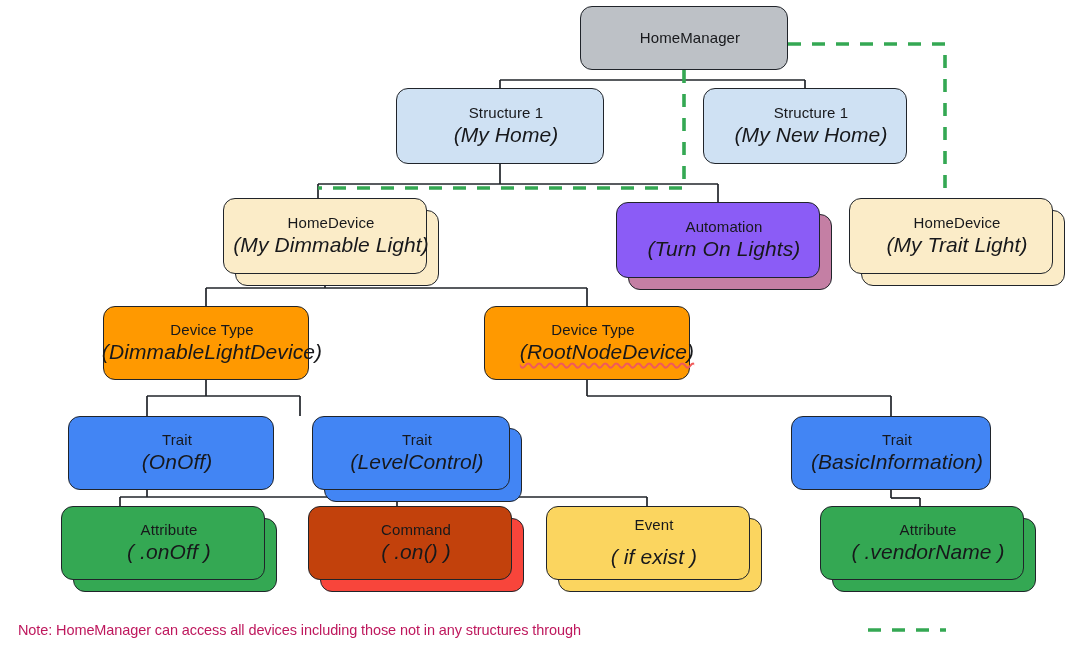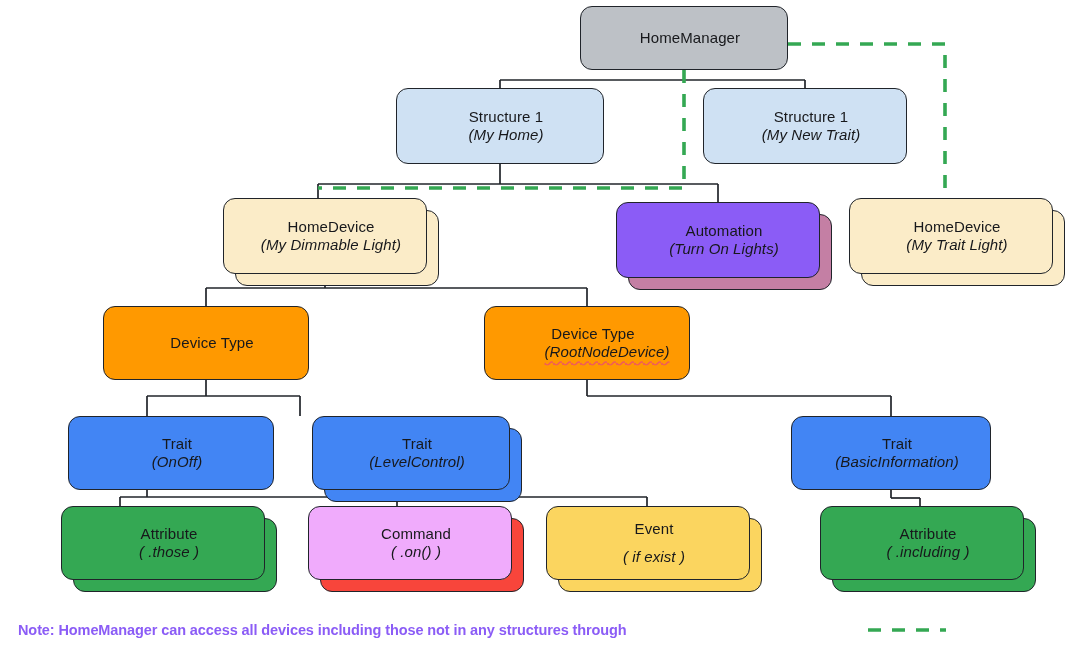--- a/index.html
+++ b/index.html
@@ -29,39 +29,39 @@
     flex-direction:column;
     align-items:center;
     justify-content:center;
     text-align:center;
     color:#17181b;
     line-height:1.22;
     z-index:5;
     padding-left:12px;
   }
   .node .l1{font-size:15px;font-weight:400;letter-spacing:.1px;white-space:nowrap;}
-  .node .l2{font-size:15px;font-style:italic;font-weight:400;letter-spacing:.1px;white-space:nowrap;}
+  .node .l2{font-size:21px;font-style:italic;font-weight:400;letter-spacing:.1px;white-space:nowrap;}
   .shadowcard{
     position:absolute;
     box-sizing:border-box;
     border:1.6px solid #20242a;
     border-radius:12px;
     z-index:3;
   }
   .misspell{
     text-decoration:underline wavy #f05a5a;
     text-decoration-skip-ink:none;
     text-underline-offset:3px;
     margin-left:28px;
   }
   .note{
     position:absolute;
     font-size:14.5px;
-    font-weight:700;
-    color:#8b5cf6;
+    font-weight:400;
+    color:#be185d;
     letter-spacing:-.1px;
     white-space:nowrap;
     z-index:6;
   }
 </style>
 </head>
 <body>
 
 <div id="stage">
 
@@ -117,39 +117,40 @@
   <div id="nodes">
       <div class="node" style="left: 580px; top: 6px; width: 208px; height: 64px; background: rgb(189, 193, 198);">
         <div class="l1">HomeManager</div>
       </div>
       <div class="node" style="left: 396px; top: 88px; width: 208px; height: 76px; background: rgb(207, 225, 243);">
         <div class="l1">Structure 1</div>
         <div class="l2">(My Home)</div>
       </div>
       <div class="node" style="left: 703px; top: 88px; width: 204px; height: 76px; background: rgb(207, 225, 243);">
         <div class="l1">Structure 1</div>
-        <div class="l2">(My New Trait)</div>
+        <div class="l2">(My New Home)</div>
       </div>
       <div class="shadowcard" style="left: 235px; top: 210px; width: 204px; height: 76px; background: rgb(251, 236, 200);"></div>
       <div class="node" style="left: 223px; top: 198px; width: 204px; height: 76px; background: rgb(251, 236, 200);">
         <div class="l1">HomeDevice</div>
         <div class="l2">(My Dimmable Light)</div>
       </div>
       <div class="shadowcard" style="left: 628px; top: 214px; width: 204px; height: 76px; background: rgb(196, 127, 164);"></div>
       <div class="node" style="left: 616px; top: 202px; width: 204px; height: 76px; background: #8b5cf6;">
         <div class="l1">Automation</div>
         <div class="l2">(Turn On Lights)</div>
       </div>
       <div class="shadowcard" style="left: 861px; top: 210px; width: 204px; height: 76px; background: rgb(251, 236, 200);"></div>
       <div class="node" style="left: 849px; top: 198px; width: 204px; height: 76px; background: rgb(251, 236, 200);">
         <div class="l1">HomeDevice</div>
         <div class="l2">(My Trait Light)</div>
       </div>
       <div class="node" style="left: 103px; top: 306px; width: 206px; height: 74px; background: rgb(255, 153, 0);">
         <div class="l1">Device Type</div>
+        <div class="l2">(DimmableLightDevice)</div>
       </div>
       <div class="node" style="left: 484px; top: 306px; width: 206px; height: 74px; background: rgb(255, 153, 0);">
         <div class="l1">Device Type</div>
         <div class="l2 misspell">(RootNodeDevice)</div>
       </div>
       <div class="node" style="left: 68px; top: 416px; width: 206px; height: 74px; background: rgb(66, 133, 244);">
         <div class="l1">Trait</div>
         <div class="l2">(OnOff)</div>
       </div>
       <div class="shadowcard" style="left: 324px; top: 428px; width: 198px; height: 74px; background: rgb(66, 133, 244);"></div>
@@ -157,34 +158,34 @@
         <div class="l1">Trait</div>
         <div class="l2">(LevelControl)</div>
       </div>
       <div class="node" style="left: 791px; top: 416px; width: 200px; height: 74px; background: rgb(66, 133, 244);">
         <div class="l1">Trait</div>
         <div class="l2">(BasicInformation)</div>
       </div>
       <div class="shadowcard" style="left: 73px; top: 518px; width: 204px; height: 74px; background: rgb(52, 168, 83);"></div>
       <div class="node" style="left: 61px; top: 506px; width: 204px; height: 74px; background: rgb(52, 168, 83);">
         <div class="l1">Attribute</div>
-        <div class="l2">( .those )</div>
+        <div class="l2">( .onOff )</div>
       </div>
       <div class="shadowcard" style="left: 320px; top: 518px; width: 204px; height: 74px; background: rgb(248, 69, 59);"></div>
-      <div class="node" style="left: 308px; top: 506px; width: 204px; height: 74px; background: #f0abfc;">
+      <div class="node" style="left: 308px; top: 506px; width: 204px; height: 74px; background: #c2410c;">
         <div class="l1">Command</div>
         <div class="l2">( .on() )</div>
       </div>
       <div class="shadowcard" style="left: 558px; top: 518px; width: 204px; height: 74px; background: rgb(251, 213, 95);"></div>
       <div class="node" style="left: 546px; top: 506px; width: 204px; height: 74px; background: rgb(251, 213, 95); gap: 10px;">
         <div class="l1">Event</div>
         <div class="l2">( if exist )</div>
       </div>
       <div class="shadowcard" style="left: 832px; top: 518px; width: 204px; height: 74px; background: rgb(52, 168, 83);"></div>
       <div class="node" style="left: 820px; top: 506px; width: 204px; height: 74px; background: rgb(52, 168, 83);">
         <div class="l1">Attribute</div>
-        <div class="l2">( .including )</div>
+        <div class="l2">( .vendorName )</div>
       </div>
     </div>
 
   <div class="note" style="left: 18px; top: 622px;">Note: HomeManager can access all devices including those not in any structures through</div>
 
 </div>
 
 </body></html>

